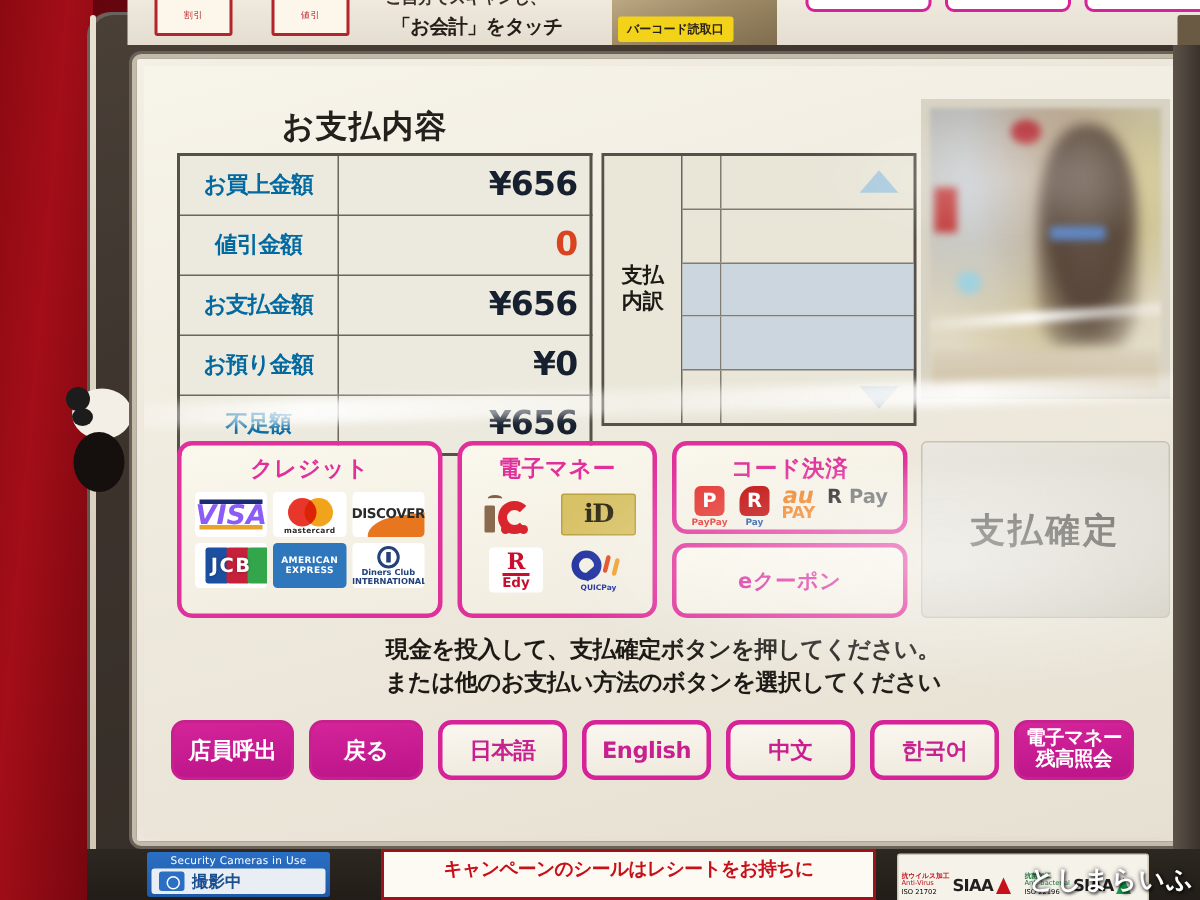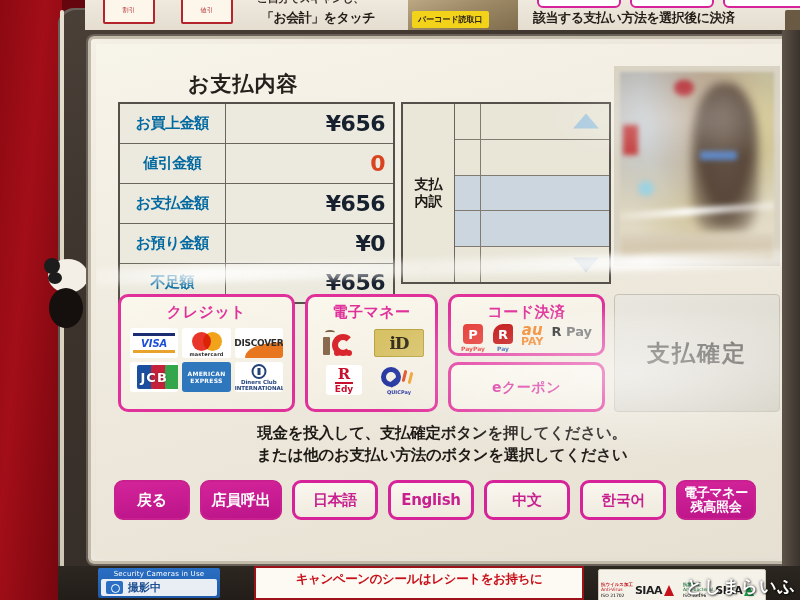--- a/index.html
+++ b/index.html
@@ -218,21 +218,21 @@
   .pm-coupon .pm-title { margin-top: 14px; font-size: 14px; color: #d6239a; }
 
   .logo-grid {
     display: grid; grid-template-columns: repeat(3, 1fr);
     gap: 4px; padding: 6px 9px 0 9px;
   }
   .logo {
     height: 30px; border-radius: 3px; display: flex; align-items: center;
     justify-content: center; font-weight: bold; overflow: hidden; position: relative;
   }
-  .lg-visa { background: #fff; color: #1d4ed8; font-size: 10px; font-style: italic; }
+  .lg-visa { background: #fff; color: #8b5cf6; font-size: 18px; font-style: italic; }
   .lg-visa::before, .lg-visa::after {
     content: ""; position: absolute; left: 6%; width: 88%; height: 3px;
   }
   .lg-visa::before { top: 5px; background: #1a2d72; }
   .lg-visa::after  { bottom: 5px; background: #e8a32c; }
   .lg-mc { background: #fff; position: relative; }
   .mc-a, .mc-b { position: absolute; top: 4px; width: 19px; height: 19px; border-radius: 50%; }
   .mc-a { left: 10px; background: #e9362b; }
   .mc-b { left: 21px; background: #f2a31c; mix-blend-mode: multiply; }
   .mc-t { position: absolute; bottom: 1px; width: 100%; text-align: center;
@@ -451,21 +451,20 @@
   <div class="tb-card" style="left:96px;">
     <span>値引</span>
   </div>
   <div class="tb-text" style="left:172px; top:-9px; font-size:11px; color:#3a302a;">ご自分でスキャンし、</div>
   <div class="tb-text" style="left:176px; top:9px;">「お会計」をタッチ</div>
   <div class="tb-photo" style="left:323px; top:-12px; width:110px; height:44px;"></div>
   <div class="tb-yellow" style="left:327px; top:11px;">バーコード読取口</div>
   <div class="tb-pinkbar" style="left:452px; width:84px;"></div>
   <div class="tb-pinkbar" style="left:545px; width:84px;"></div>
   <div class="tb-pinkbar" style="left:638px; width:84px;"></div>
-  <div class="tb-text" style="left:448px; top:9px;">該当する支払い方法を選択後に決済</div>
   <div class="tb-photo" style="left:700px; top:10px; width:100px; height:24px; background:#6a5a44;"></div>
 </div>
 
 <div class="screen-frame">
  <div class="screen">
 
   <div class="heading">お支払内容</div>
 
   <table class="amount-table">
     <tbody>
@@ -636,25 +635,25 @@
   <div class="confirm-btn">
     <span>支払確定</span>
   </div>
 
   <div class="instructions">
     <div>現金を投入して、支払確定ボタンを押してください。</div>
     <div>または他のお支払い方法のボタンを選択してください</div>
   </div>
 
   <div class="btn-bar">
+    <div class="kbtn solid w-call">
+      <span>店員呼出</span>
+    </div>
     <div class="kbtn solid w-back">
       <span>戻る</span>
-    </div>
-    <div class="kbtn solid w-call">
-      <span>店員呼出</span>
     </div>
     <div class="kbtn outline w-lang">
       <span>日本語</span>
     </div>
     <div class="kbtn outline w-lang">
       <span>English</span>
     </div>
     <div class="kbtn outline w-lang">
       <span>中文</span>
     </div>

